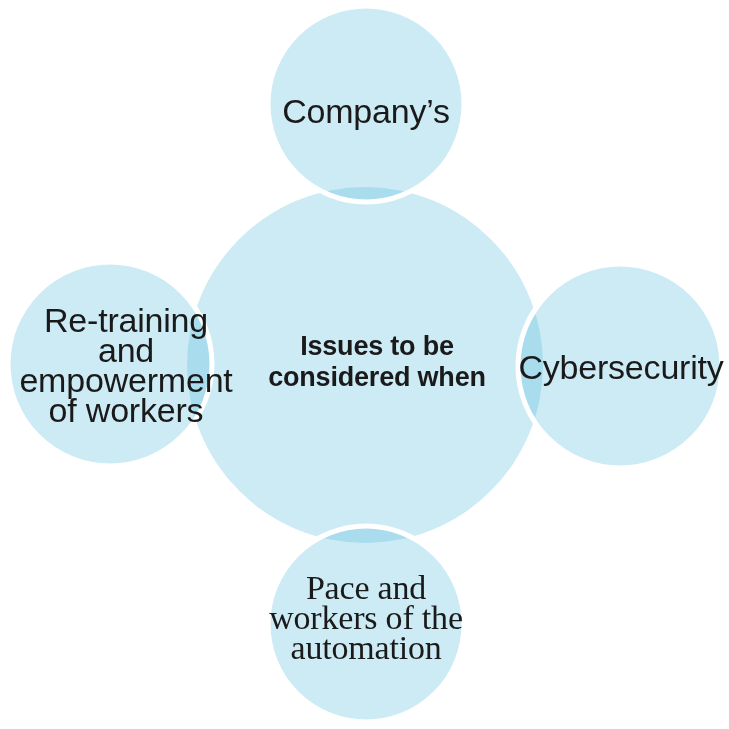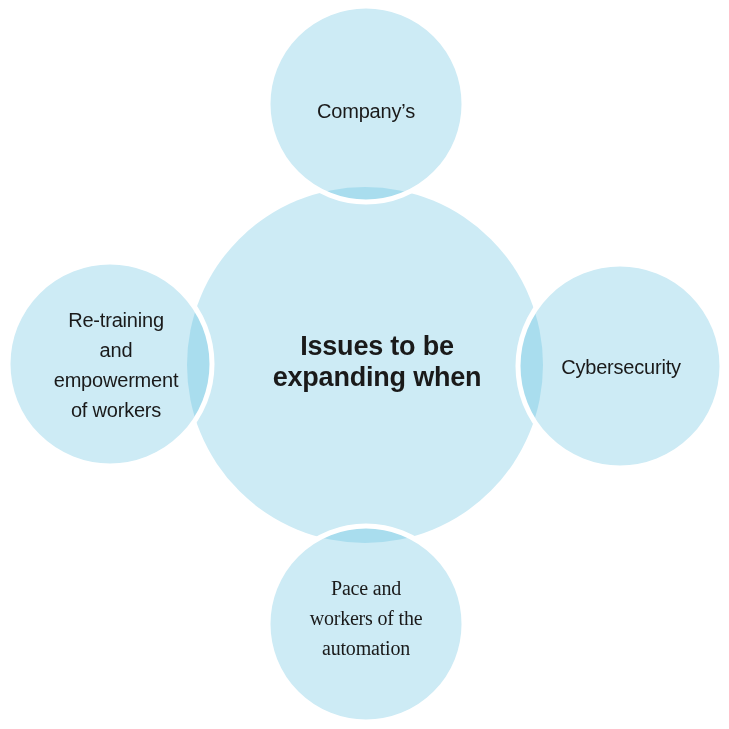--- a/index.html
+++ b/index.html
@@ -21,37 +21,37 @@
     position: absolute;
     left: 0;
     top: 0;
     isolation: isolate;
   }
   .label {
     position: absolute;
     transform: translate(-50%, -50%);
     text-align: center;
     color: #1a1a1a;
-    font-size: 20px;
+    font-size: 34px;
     line-height: 30px;
     letter-spacing: -0.2px;
     white-space: nowrap;
   }
   .label--center {
     font-weight: 700;
     font-size: 27px;
     line-height: 31px;
     left: 365px;
     top: 362px;
     margin-left: 12px;
   }
   .label--top    { left: 366px; top: 111px; }
   .label--right  { left: 621px; top: 367px; }
   .label--bottom { left: 366px; top: 618px; font-family: Liberation Serif, serif; }
-  .label--left   { left: 116px; top: 365px; }
+  .label--left   { left: 126px; top: 365px; }
 </style>
 </head>
 <body>
 
 <div class="stage">
 
   <svg width="729" height="729" viewBox="0 0 729 729">
     <defs>
       <clipPath id="clip-central">
         <circle cx="365" cy="365" r="178"></circle>
@@ -84,21 +84,21 @@
       <circle cx="110" cy="364" r="102" fill="none" stroke-width="5" stroke="#ffffff"></circle>
     </g>
   </svg>
 
   <div class="label label--top">
     <div>Company’s</div>
   </div>
 
   <div class="label label--center">
     <div>Issues to be</div>
-    <div>expanding when</div>
+    <div>considered when</div>
   </div>
 
   <div class="label label--right">
     <div>Cybersecurity</div>
   </div>
 
   <div class="label label--bottom">
     <div>Pace and</div>
     <div>workers of the</div>
     <div>automation</div>

